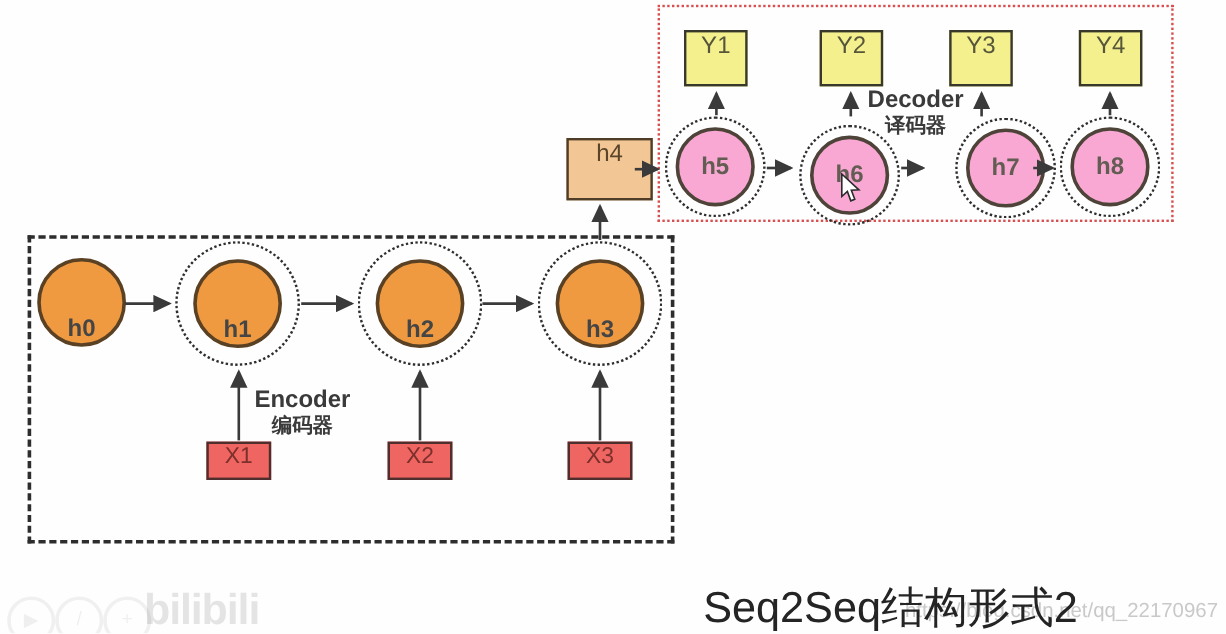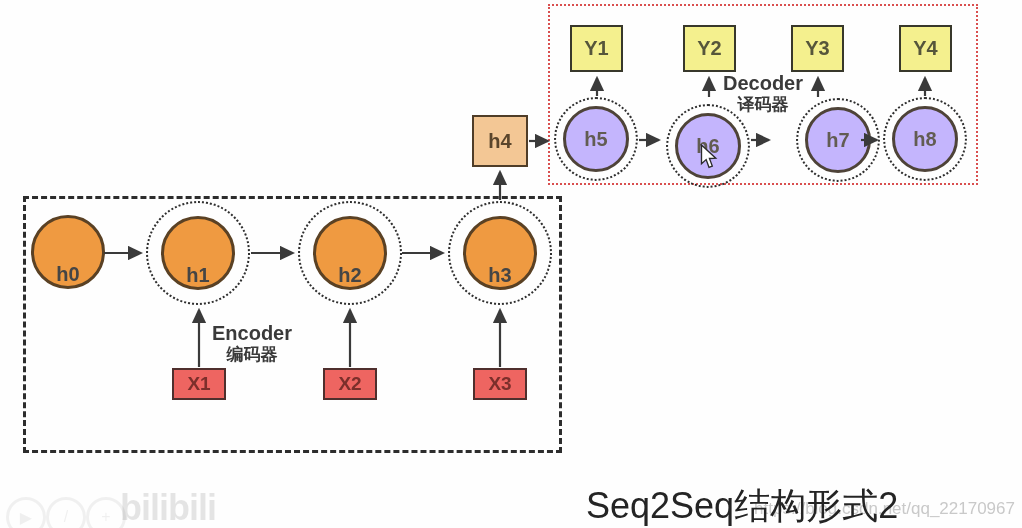--- a/index.html
+++ b/index.html
@@ -28,33 +28,33 @@
     z-index:3;
   }
   .ring.enc { width:104px; height:104px; border:2.5px dotted #2e2e2e; }
   .ring.dec { width:84px;  height:84px;  border:2.5px dotted #2e2e2e; }
   .cnode {
     border-radius:50%; display:flex; align-items:center; justify-content:center;
     font-weight:bold; z-index:3;
   }
   .cnode.enc { width:74px; height:74px; background:#ef9a41; border:3px solid #5a4124;
                font-size:20px; color:#454545;align-items:flex-end; }
-  .cnode.dec { width:66px; height:66px; background:#c4b5fd; border:3px solid #4e4338;
+  .cnode.dec { width:66px; height:66px; background:#f9a8d4; border:3px solid #4e4338;
                font-size:20px; color:#625c52; }
 
   
   .sq {
-    display:flex; align-items:center; justify-content:center;
-    font-weight:bold; z-index:3;
+    display:flex; align-items:flex-start; justify-content:center;
+    font-weight:normal; z-index:3;
   }
   .sq.input  { width:54px; height:32px; background:#ee6561; border:2.5px solid #4f2f2d;
                font-size:19px; color:#7c2f2b; }
   .sq.output { width:53px; height:47px; background:#f4f08e; border:2.5px solid #38382b;
                font-size:20px; color:#56563b; }
-  .sq.context{ width:56px; height:52px; background:#f3c795; border:2.5px solid #4f3d28;
+  .sq.context{ width:72px; height:52px; background:#f3c795; border:2.5px solid #4f3d28;
                font-size:20px; color:#5a452b; }
 
   
   .section-label { text-align:center; color:#3a3a3a; z-index:2; line-height:1.1; }
   .section-label .en { font-size:20px; font-weight:bold; }
   .section-label .zh { font-size:17px; font-weight:bold; margin-top:2px; }
 
   .diagram-title {
     left:586px; top:482px; font-size:36px; color:#242424; z-index:6;
     letter-spacing:0px; white-space:nowrap;

